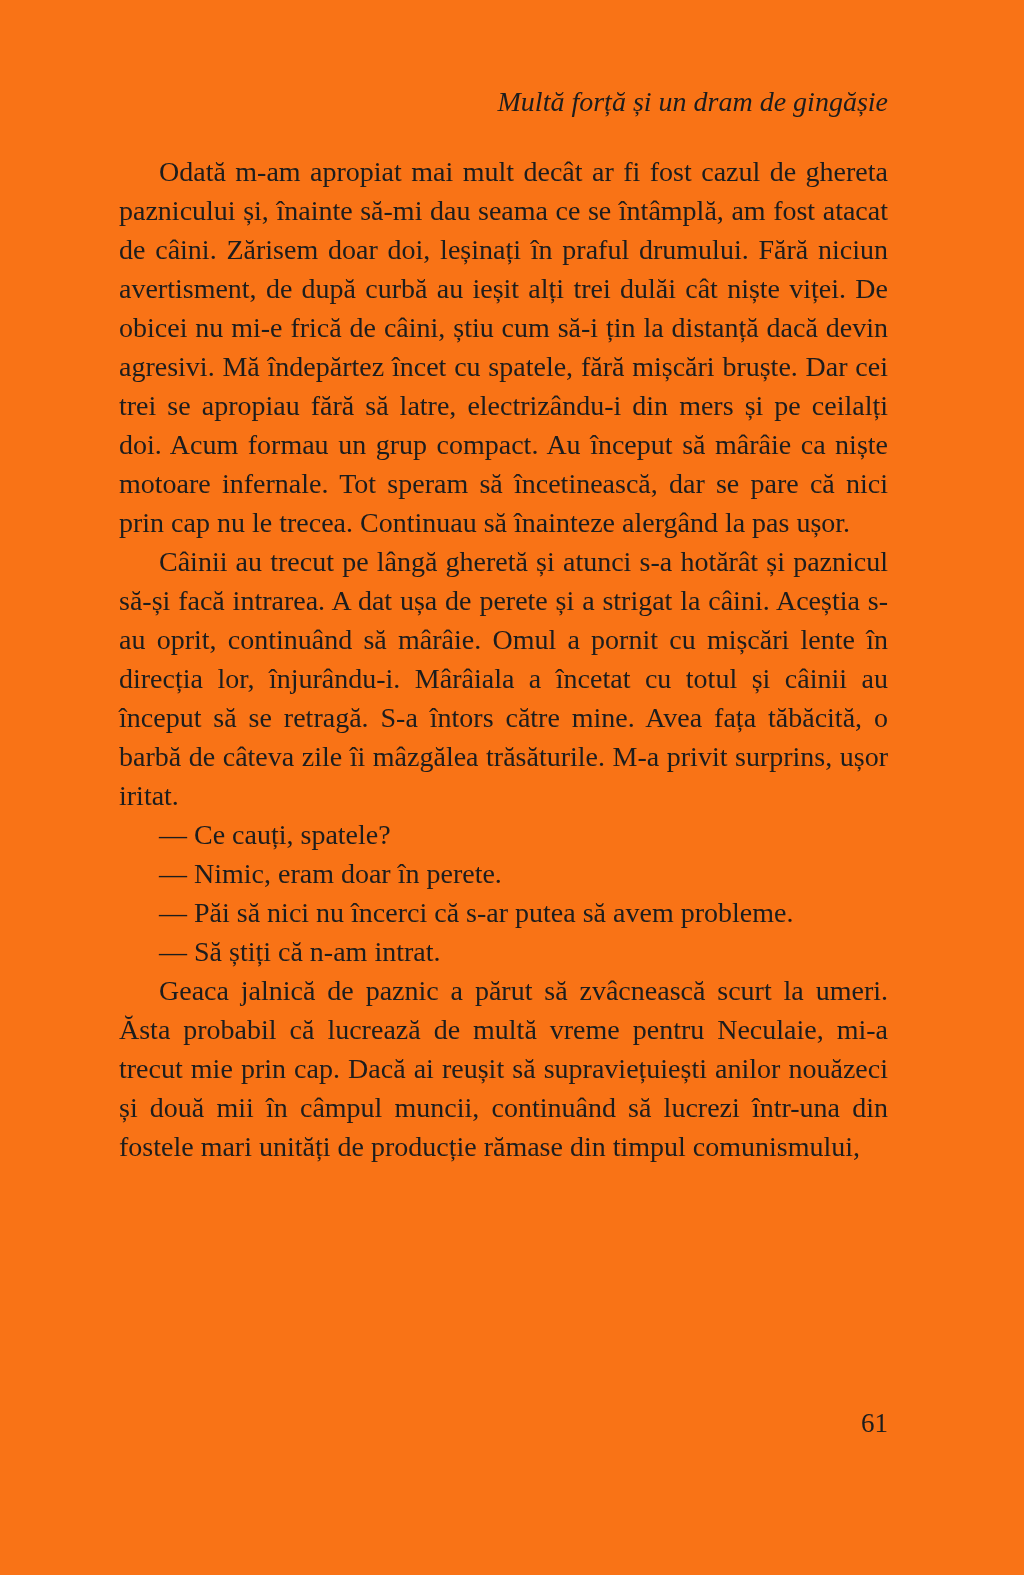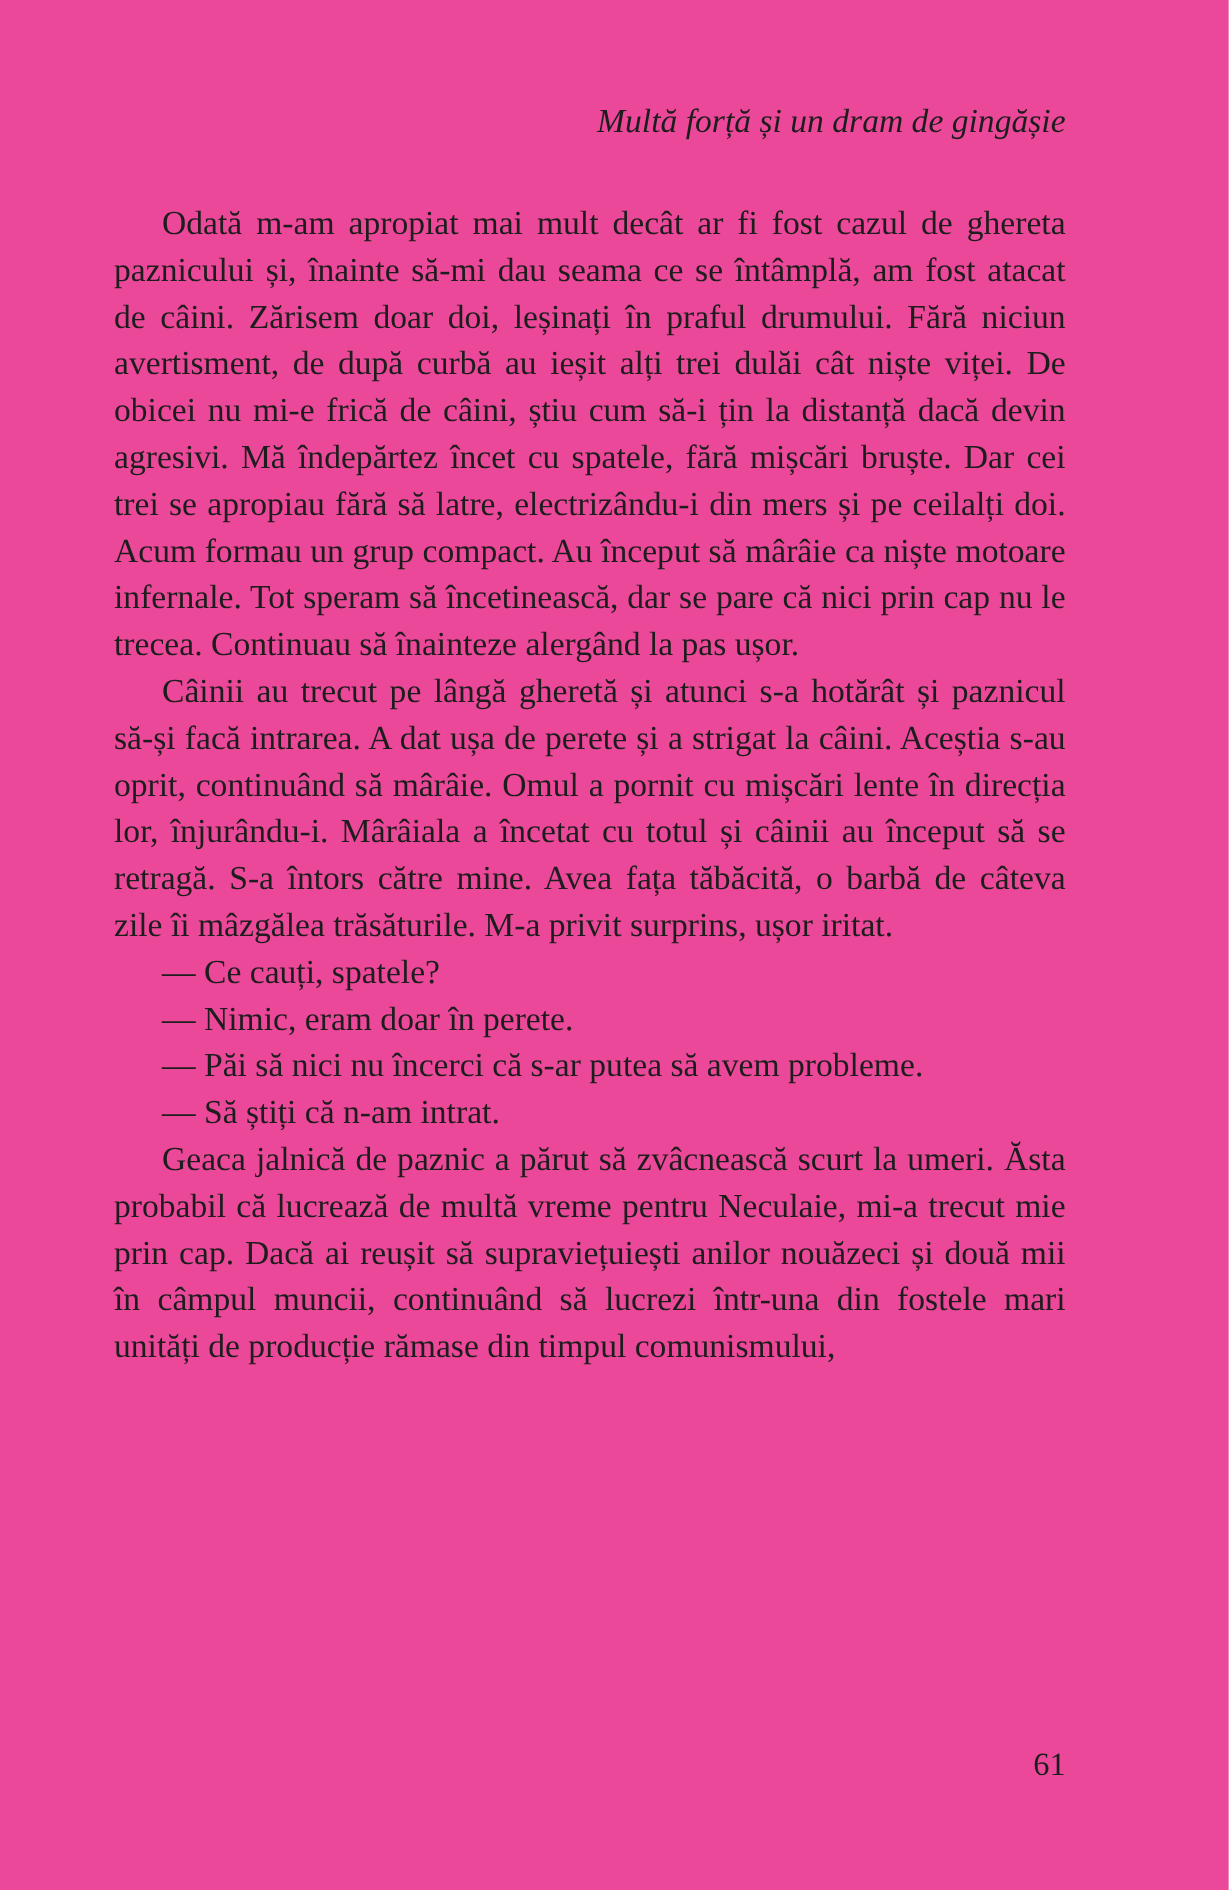--- a/index.html
+++ b/index.html
@@ -4,49 +4,49 @@
 <style>
   html, body {
     margin: 0;
     padding: 0;
     background: #ffffff;
   }
   .page {
     position: relative;
     width: 1024px;
     height: 1575px;
-    background: #ec4899;
+    background: #f97316;
     color: #1d1d1d;
     font-family: "Liberation Serif", "DejaVu Serif", serif;
     box-sizing: border-box;
-    padding: 85px 136px 0 95px;
+    padding: 85px 136px 0 119px;
     overflow: hidden;
   }
   .running-header {
     text-align: right;
     font-style: italic;
     font-size: 28px;
     line-height: 34px;
     white-space: nowrap;
   }
   .body-text {
-    margin-top: 48px;
+    margin-top: 33px;
   }
   .body-text p {
     margin: 0;
     font-size: 28px;
     line-height: 39px;
     text-align: justify;
     text-indent: 40px;
     hyphens: auto;
     -webkit-hyphens: auto;
   }
   .page-number {
     position: absolute;
-    top: 1455px;
+    top: 1408px;
     right: 136px;
     font-size: 27px;
     line-height: 30px;
   }
 </style>
 </head>
 <body>
 
 <div class="page">
 

